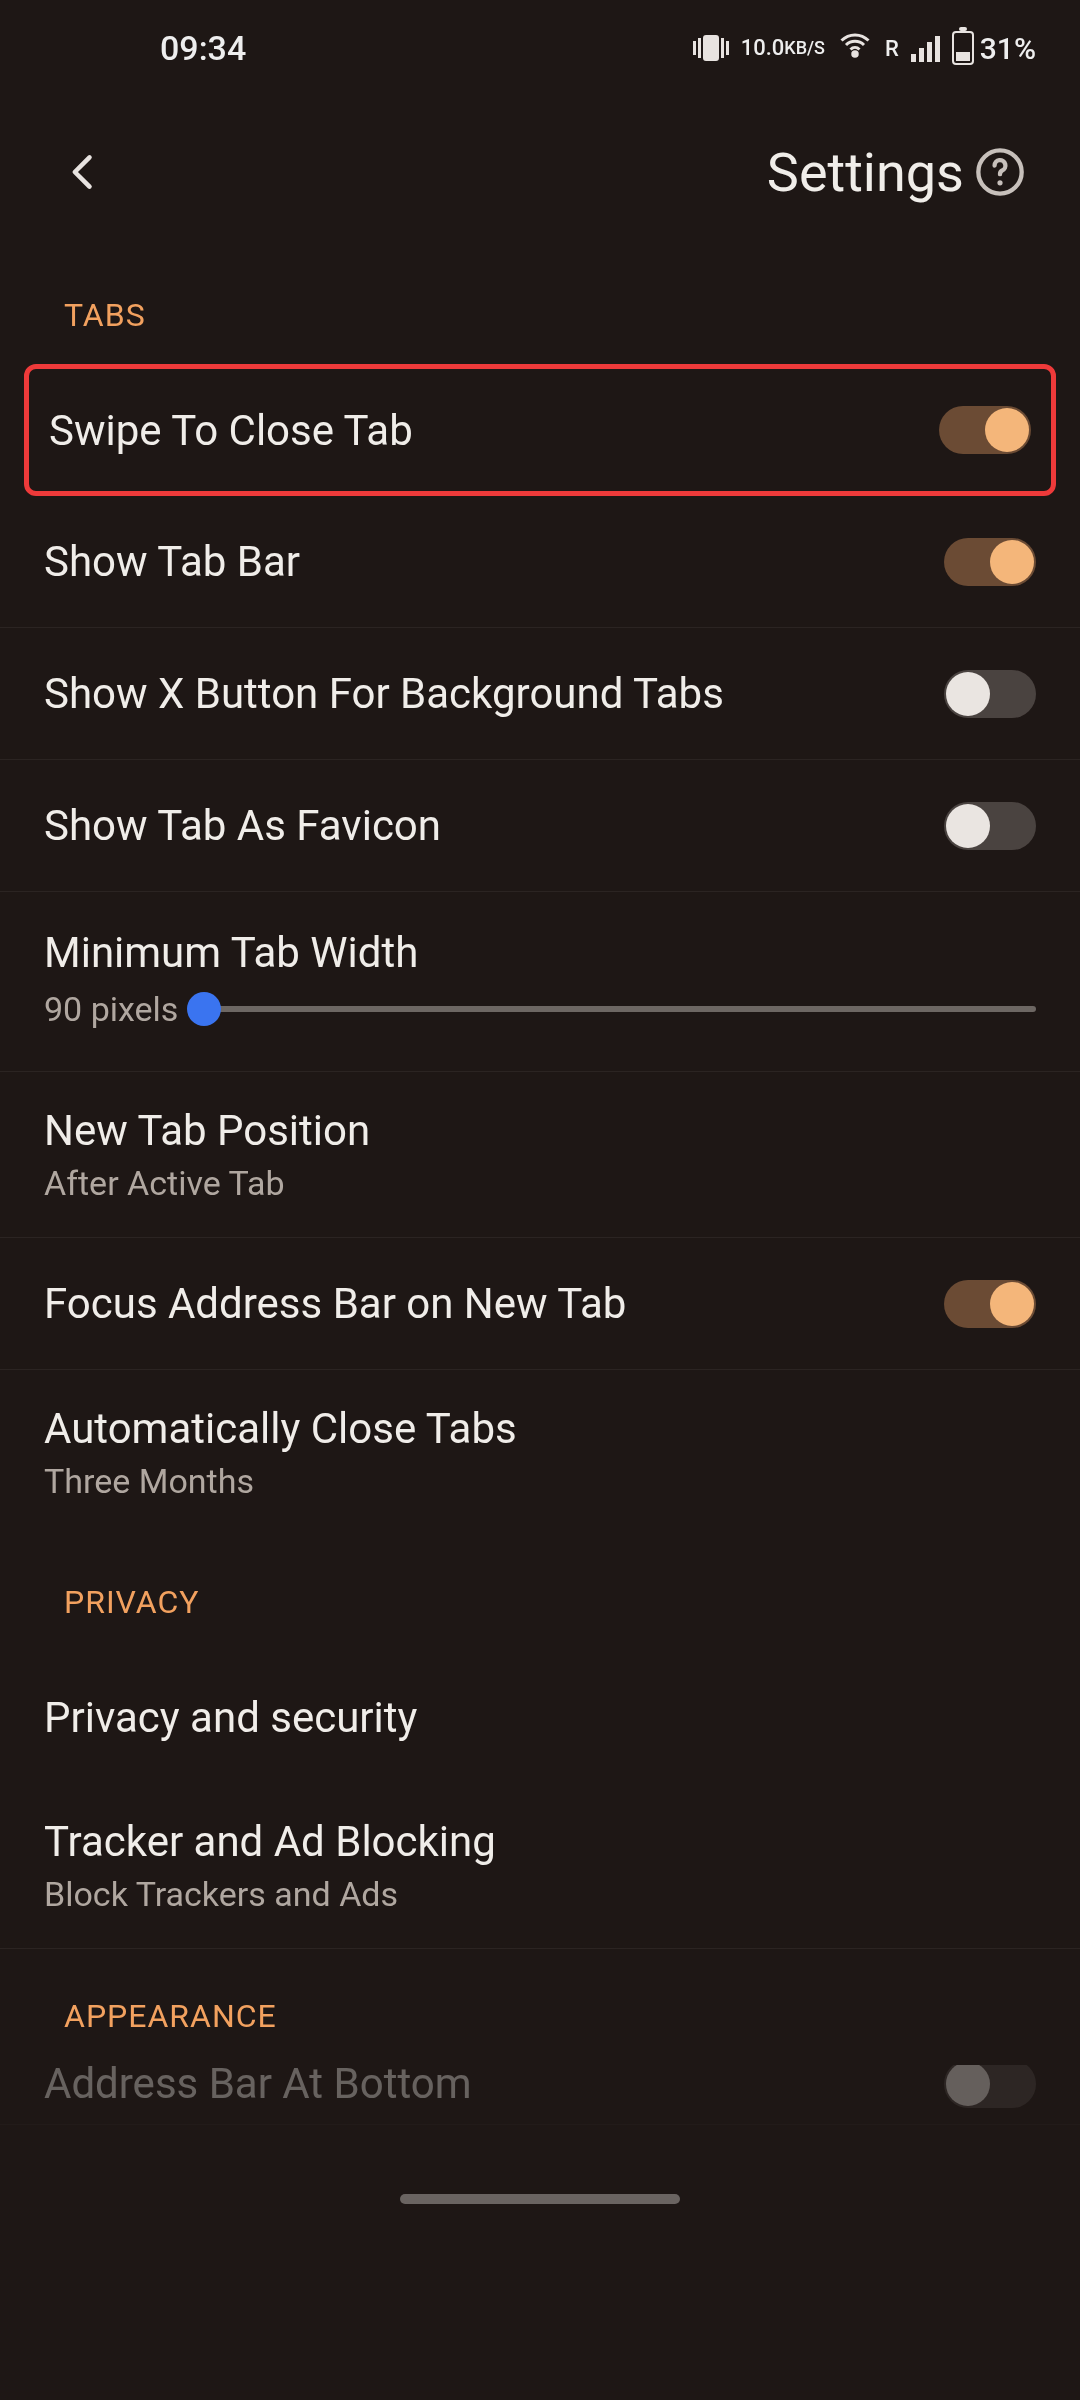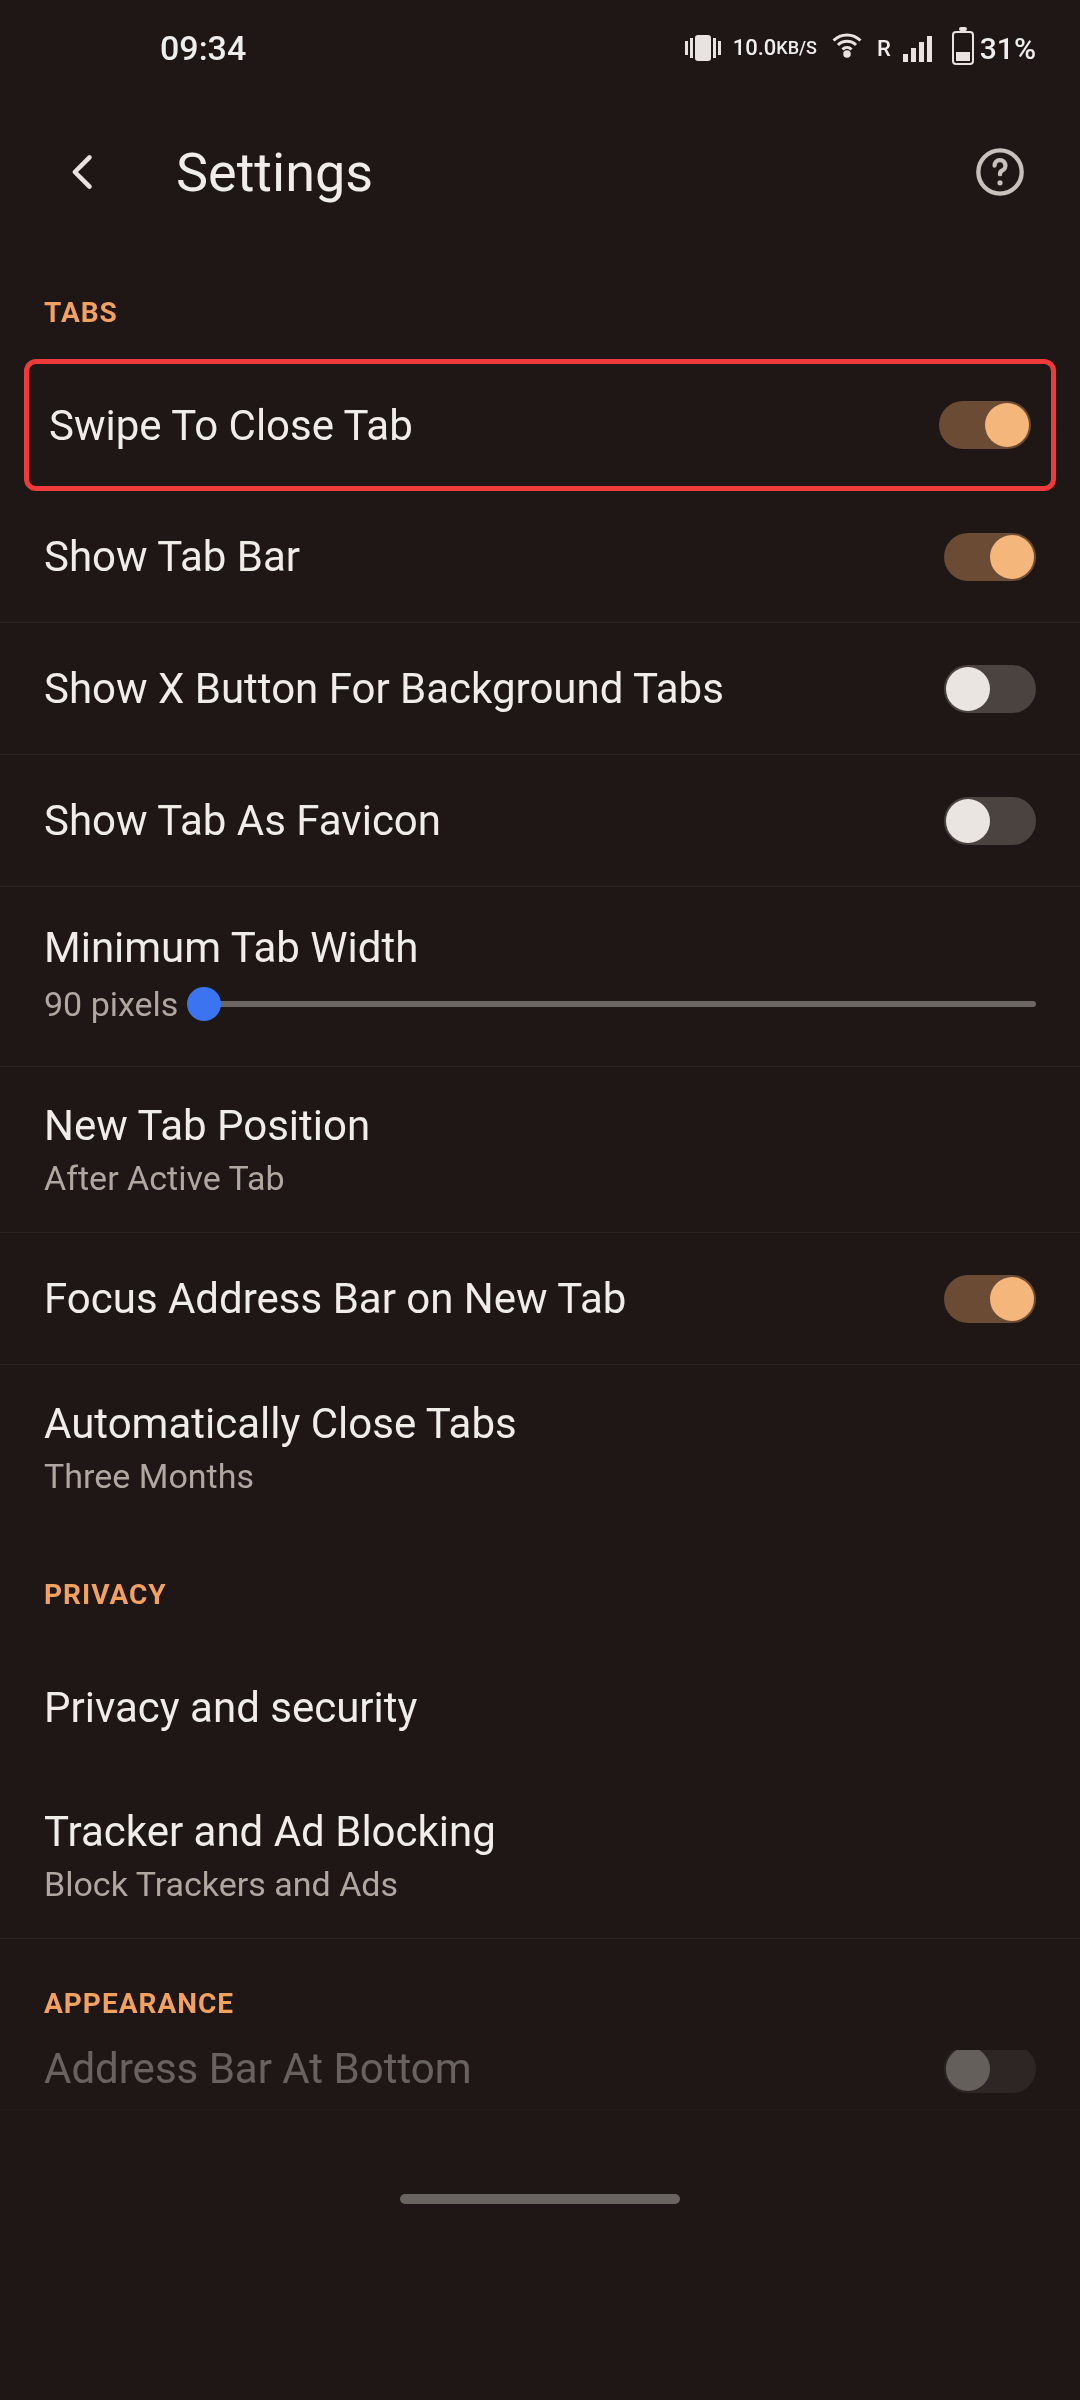--- a/index.html
+++ b/index.html
@@ -54,21 +54,20 @@
     background: #e8e3e0;
   }
   .sig-bars span:nth-child(1){height:8px;}
   .sig-bars span:nth-child(2){height:14px;}
   .sig-bars span:nth-child(3){height:20px;}
   .sig-bars span:nth-child(4){height:26px;}
   .battery-wrap {
     display: flex;
     align-items: center;
     gap: 6px;
-    margin-left: 8px;
   }
   .battery {
     width: 22px;
     height: 34px;
     border: 2px solid #e8e3e0;
     border-radius: 4px;
     position: relative;
   }
   .battery::before {
     content: "";
@@ -100,39 +99,40 @@
     justify-content: center;
     color: #e8e3e0;
   }
   .back-btn svg { width: 44px; height: 44px; }
   .app-title {
     font-size: 54px;
     font-weight: 400;
     margin-left: 52px;
     flex: 1;
     color: #f0ede9;
+    text-align: right;
   }
   .help-btn {
     width: 72px;
     height: 72px;
     display: flex;
     align-items: center;
     justify-content: center;
     color: #c7c0bb;
   }
   .help-btn svg { width: 52px; height: 52px; }
   
   .content {
     flex: 1;
     overflow: hidden;
   }
   .section-header {
-    padding: 48px 44px 30px 44px;
-    font-size: 28px;
-    font-weight: 700;
+    padding: 48px 44px 30px 64px;
+    font-size: 32px;
+    font-weight: 400;
     color: #f2a15f;
     letter-spacing: 1px;
   }
   .row {
     min-height: 132px;
     display: flex;
     align-items: center;
     padding: 34px 44px;
     border-bottom: 1px solid rgba(255,255,255,0.06);
     position: relative;

